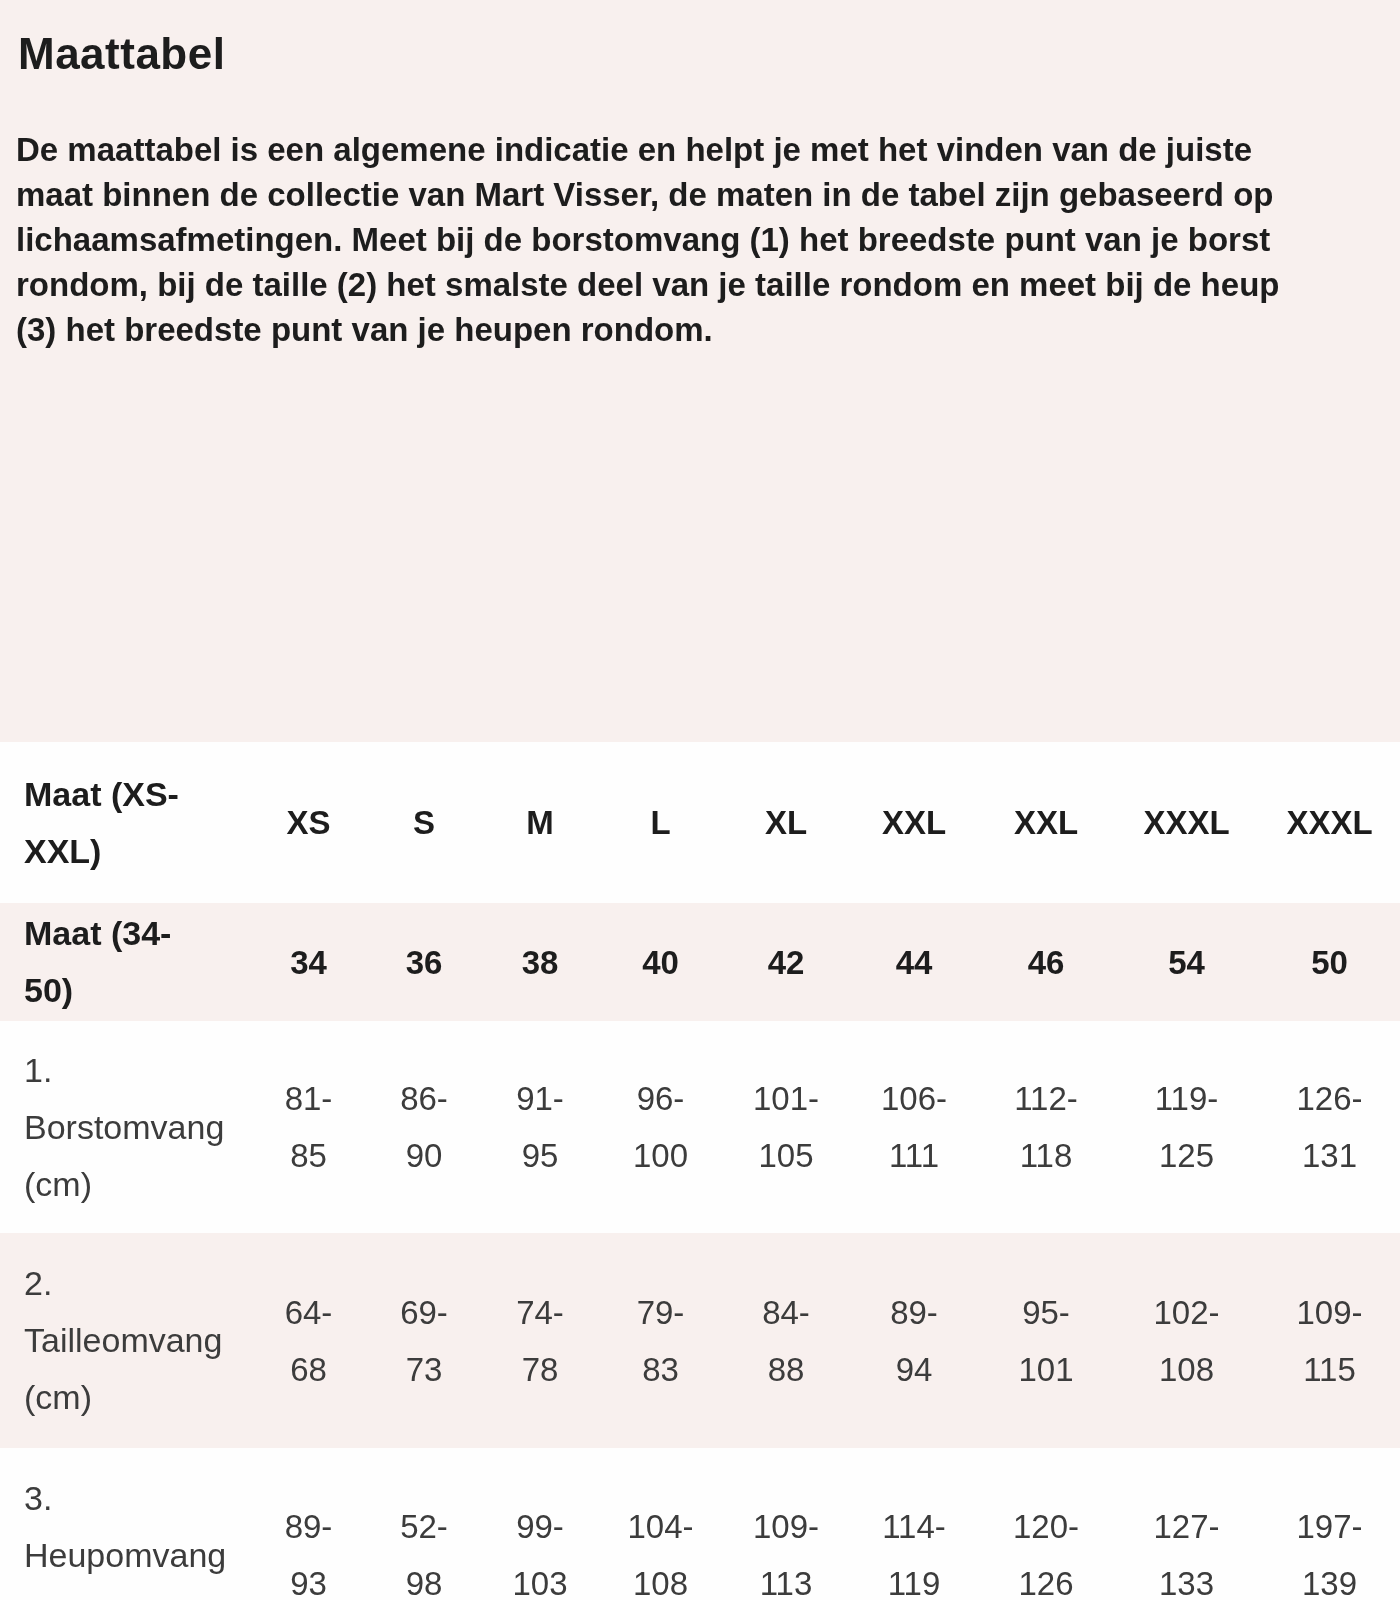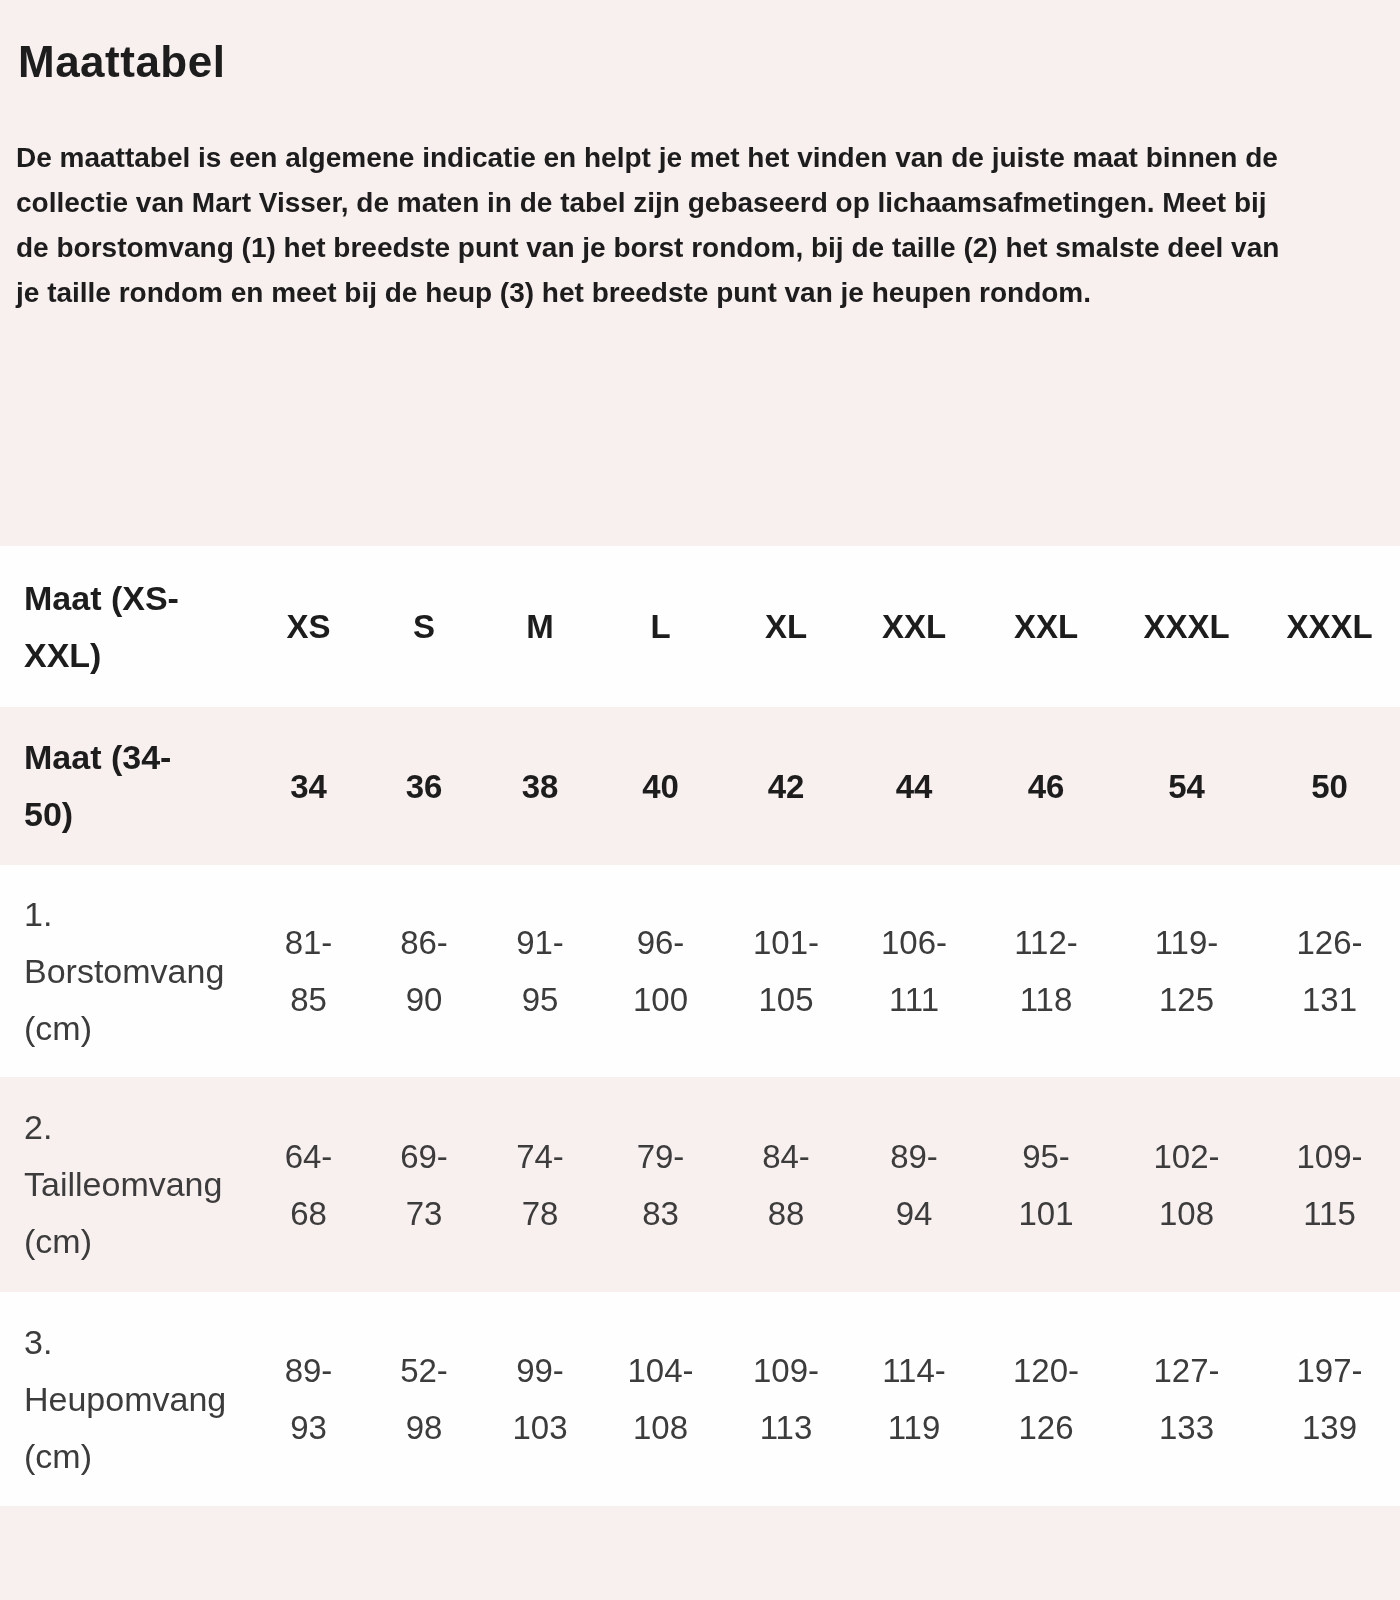--- a/index.html
+++ b/index.html
@@ -12,49 +12,48 @@
   html, body { margin: 0; padding: 0; }
   body {
     width: 1400px;
     height: 1600px;
     overflow: hidden;
     background: var(--bg);
     color: var(--heading-text);
     font-family: "Liberation Sans", "DejaVu Sans", sans-serif;
   }
   .intro {
-    height: 538px;
+    height: 742px;
     padding: 28px 100px 0 16px;
-    margin-top: 8px;
   }
   .page-title {
     margin: 0;
     padding-left: 2px;
     font-size: 44px;
     font-weight: 700;
     letter-spacing: 0.5px;
     line-height: 1.2;
   }
   .para {
     margin: 46px 0 0 0;
     max-width: 1280px;
-    font-size: 28px;
+    font-size: 33px;
     font-weight: 700;
     line-height: 45px;
     color: var(--heading-text);
   }
   table.size-table {
     width: 1400px;
     border-collapse: collapse;
     table-layout: fixed;
   }
   .size-table tr:nth-child(odd)  { background: var(--row-white); }
   .size-table tr:nth-child(even) { background: var(--bg); }
   .size-table tr:nth-child(1) { height: 161px; }
-  .size-table tr:nth-child(2) { height: 158px; }
+  .size-table tr:nth-child(2) { height: 118px; }
   .size-table tr:nth-child(3) { height: 212px; }
   .size-table tr:nth-child(4) { height: 215px; }
   .size-table tr:nth-child(5) { height: 214px; }
   .size-table th {
     text-align: left;
     padding-left: 24px;
     vertical-align: middle;
     white-space: pre-line;
     font-size: 34px;
     line-height: 57px;

